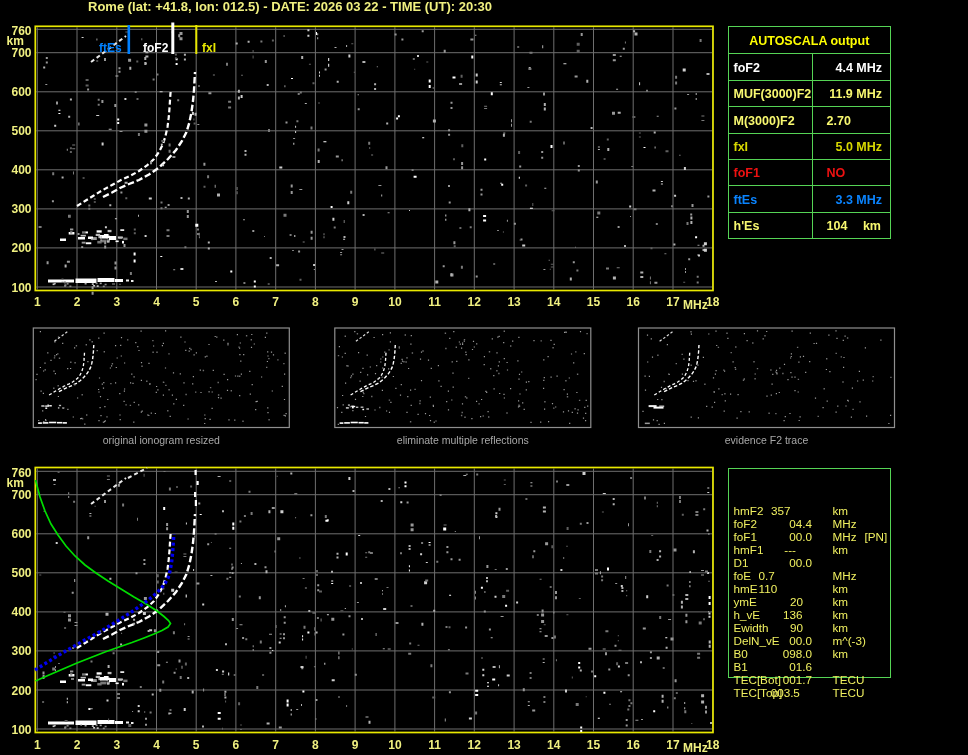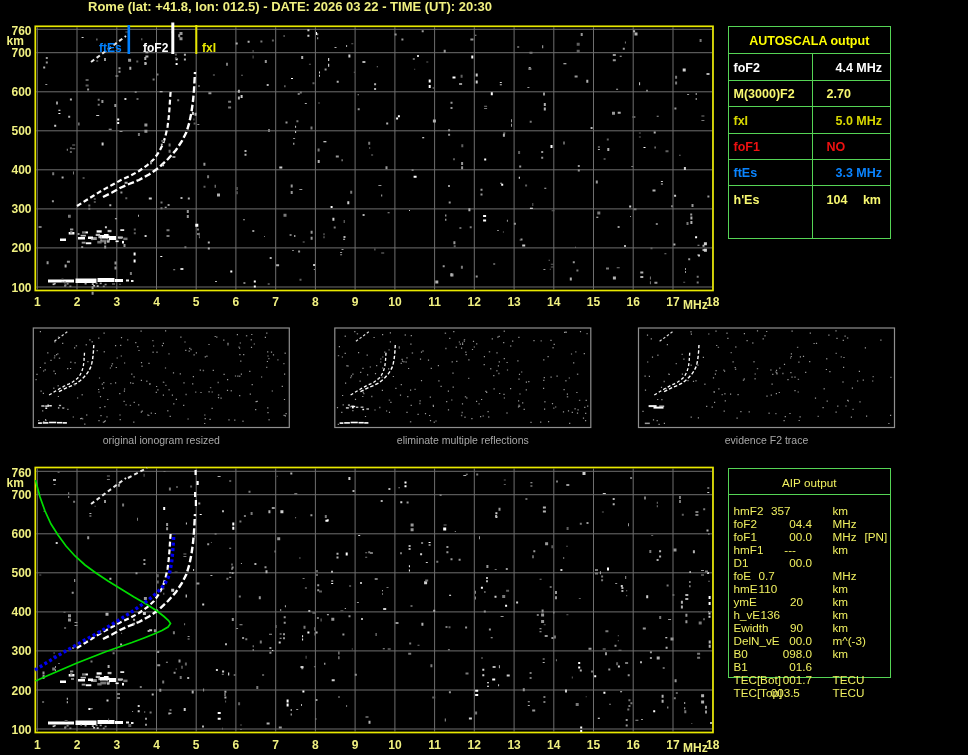--- a/index.html
+++ b/index.html
@@ -263,20 +263,24 @@
     <path d="M775.2 412.9h1.4v1.4h-1.4zM752.1 342.3h1.4v1.4h-1.4zM754.4 378.1h1.4v1.4h-1.4zM796.9 346.7h1.4v1.4h-1.4zM695.3 380h1.4v1.4h-1.4zM770.2 369.3h1.4v1.4h-1.4zM797.7 378.7h1.4v1.4h-1.4zM690.3 331.1h1.4v1.4h-1.4zM840.6 356.2h1.4v1.4h-1.4zM768.4 412.6h1.4v1.4h-1.4zM663.5 380.8h1.4v1.4h-1.4zM730.5 351.9h1.4v1.4h-1.4zM681.5 353.7h1.4v1.4h-1.4zM764.3 335h1.4v1.4h-1.4zM724.2 393.1h1.4v1.4h-1.4zM690.5 364.5h1.4v1.4h-1.4zM817.5 415.7h1.4v1.4h-1.4zM657.2 354.5h1.4v1.4h-1.4zM704.2 383.6h1.4v1.4h-1.4zM846.9 337.3h1.4v1.4h-1.4zM756.8 367.9h1.4v1.4h-1.4zM743.6 378.3h1.4v1.4h-1.4zM890.2 376.7h1.4v1.4h-1.4zM753.3 361h1.4v1.4h-1.4zM717.7 346.7h1.4v1.4h-1.4zM721.5 393.9h1.4v1.4h-1.4zM835.5 352.7h1.4v1.4h-1.4zM735.1 346.3h1.4v1.4h-1.4zM826 358h1.4v1.4h-1.4zM852.4 408.7h1.4v1.4h-1.4zM842.3 381.3h1.4v1.4h-1.4zM742.8 379.6h1.4v1.4h-1.4zM823.5 388h1.4v1.4h-1.4zM726.3 332.6h1.4v1.4h-1.4zM713.5 391.1h1.4v1.4h-1.4zM872.5 375.9h1.4v1.4h-1.4zM782.2 372.8h1.4v1.4h-1.4zM723.1 369.4h1.4v1.4h-1.4zM734.9 368.6h1.4v1.4h-1.4zM675.6 362.9h1.4v1.4h-1.4z" fill="#6f6f6f"></path>
     <text x="766.5" y="444" text-anchor="middle" class="cap">evidence F2 trace</text>
   </svg>
 <div style="position:absolute;left:727.5px;top:26px;width:163.5px;height:213px;border:1px solid #55d455">
     <div style="height:27.2px;border-bottom:1px solid #55d455;text-align:center;line-height:28px;color:#ffff00" class="tb">AUTOSCALA output</div>
     <div style="position:relative;border-bottom:1px solid #55d455;height:26.45px;" class="tb">
       <span style="position:absolute;left:5px;top:6.5px;color:#ffffff">foF2</span>
       <span style="position:absolute;right:8px;top:6.5px;color:#ffffff">4.4 MHz</span>
     </div>
     <div style="position:relative;border-bottom:1px solid #55d455;height:26.45px;" class="tb">
+      <span style="position:absolute;left:5px;top:6.5px;color:#f8f870">MUF(3000)F2</span>
+      <span style="position:absolute;right:8px;top:6.5px;color:#f8f870">11.9 MHz</span>
+    </div>
+    <div style="position:relative;border-bottom:1px solid #55d455;height:26.45px;" class="tb">
       <span style="position:absolute;left:5px;top:6.5px;color:#f8f870">M(3000)F2</span>
       <span style="position:absolute;left:98px;top:6.5px;color:#f8f870">2.70</span>
     </div>
     <div style="position:relative;border-bottom:1px solid #55d455;height:26.45px;" class="tb">
       <span style="position:absolute;left:5px;top:6.5px;color:#d8d800">fxI</span>
       <span style="position:absolute;right:8px;top:6.5px;color:#d8d800">5.0 MHz</span>
     </div>
     <div style="position:relative;border-bottom:1px solid #55d455;height:26.45px;" class="tb">
       <span style="position:absolute;left:5px;top:6.5px;color:#ee1111">foF1</span>
       <span style="position:absolute;left:98px;top:6.5px;color:#ee1111">NO</span>
@@ -286,21 +290,20 @@
       <span style="position:absolute;right:8px;top:6.5px;color:#0a84ff">3.3 MHz</span>
     </div>
     <div style="position:relative;height:26.1px;" class="tb">
       <span style="position:absolute;left:5px;top:6.5px;color:#f8f870">h'Es</span>
       <span style="position:absolute;left:98px;top:6.5px;color:#f8f870">104</span>
       <span style="position:absolute;right:9px;top:6.5px;color:#f8f870">km</span>
     </div>
     <div style="position:absolute;left:83.5px;top:27.2px;width:1px;height:183.8px;background:#55d455"></div>
   </div>
 <div style="position:absolute;left:727.5px;top:467.5px;width:163.5px;height:210.5px;border:1px solid #55d455">
-    <div style="height:26px;border-bottom:1px solid #55d455;text-align:center;line-height:27px;color:#f0f060" class="ta">AIP output</div>
     <div style="position:absolute;left:0;top:35px;width:163px" class="ta">
       <div style="position:relative;height:13.06px;color:#f0f060">
         <span style="position:absolute;left:5px">hmF2</span>
         <span style="position:absolute;left:30px;width:44.5px;text-align:center">357</span>
         <span style="position:absolute;left:104px">km</span>
       </div>
       <div style="position:relative;height:13.06px;color:#f0f060">
         <span style="position:absolute;left:5px">foF2</span>
         <span style="position:absolute;left:30px;width:53.5px;text-align:right">04.4</span>
         <span style="position:absolute;left:104px">MHz</span>
@@ -330,21 +333,21 @@
         <span style="position:absolute;left:30px;width:44.5px;text-align:left">110</span>
         <span style="position:absolute;left:104px">km</span>
       </div>
       <div style="position:relative;height:13.06px;color:#f0f060">
         <span style="position:absolute;left:5px">ymE</span>
         <span style="position:absolute;left:30px;width:44.5px;text-align:right">20</span>
         <span style="position:absolute;left:104px">km</span>
       </div>
       <div style="position:relative;height:13.06px;color:#f0f060">
         <span style="position:absolute;left:5px">h_vE</span>
-        <span style="position:absolute;left:32px;width:44.5px;text-align:left">136</span>
+        <span style="position:absolute;left:42px;width:44.5px;text-align:center">136</span>
         <span style="position:absolute;left:104px">km</span>
       </div>
       <div style="position:relative;height:13.06px;color:#f0f060">
         <span style="position:absolute;left:5px">Ewidth</span>
         <span style="position:absolute;left:30px;width:44.5px;text-align:right">90</span>
         <span style="position:absolute;left:104px">km</span>
       </div>
       <div style="position:relative;height:13.06px;color:#f0f060">
         <span style="position:absolute;left:5px">DelN_vE</span>
         <span style="position:absolute;left:30px;width:53.5px;text-align:right">00.0</span>

